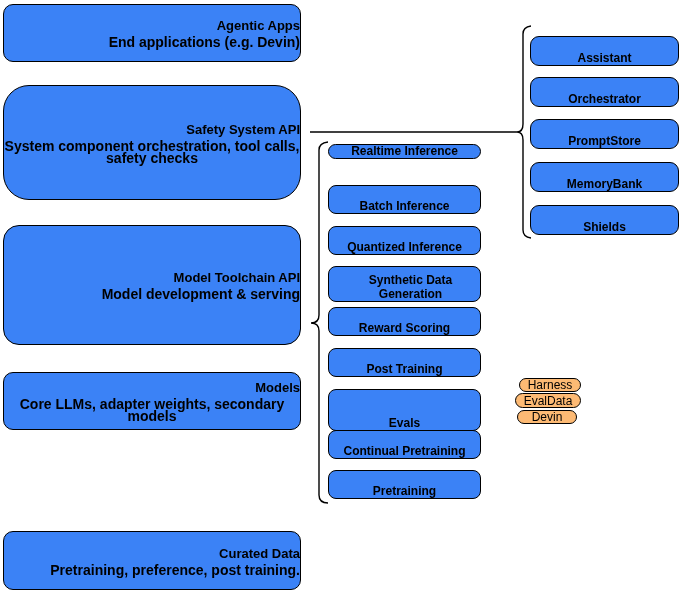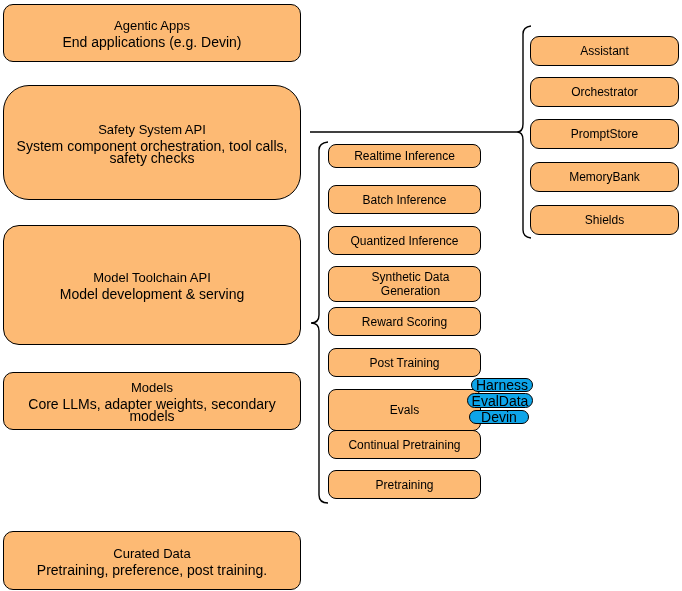--- a/index.html
+++ b/index.html
@@ -2,31 +2,31 @@
 <html><head>
 <meta charset="utf-8">
 <style>
   html,body{margin:0;padding:0;background:#fff;}
   .canvas{
     position:relative;width:682px;height:591px;background:#ffffff;overflow:hidden;
     font-family:"Liberation Sans", sans-serif;color:#000;
   }
   svg.connectors{position:absolute;left:0;top:0;width:682px;height:591px;z-index:1;}
   .node{
-    position:absolute;box-sizing:border-box;background:#fdba74;border:1.5px solid #000;
-    display:flex;align-items:center;justify-content:center;text-align:center;z-index:2;
+    position:absolute;box-sizing:border-box;background:#3b82f6;border:1.5px solid #000;
+    display:flex;align-items:flex-end;justify-content:center;text-align:center;z-index:2;font-weight:bold;
   }
   .node.stackbox{flex-direction:column;gap:3px;}
   .node .title{font-size:13px;line-height:15px;}
   .node .subtitle{font-size:14px;line-height:12px;}
   .node.smallbox{font-size:12px;line-height:14px;border-radius:8px;}
   .pill{
-    position:absolute;box-sizing:border-box;background:#0ea5e9;border:1.5px solid #000;
+    position:absolute;box-sizing:border-box;background:#fdba74;border:1.5px solid #000;
     border-radius:8px;display:flex;align-items:center;justify-content:center;
-    font-size:14px;line-height:12px;z-index:3;
+    font-size:12px;line-height:12px;z-index:3;margin-left:48px;
   }
 </style>
 </head>
 <body>
 
 <div class="canvas">
 
   <svg class="connectors" viewBox="0 0 682 591">
     <path d="M 310 132 L 517 132" fill="none" stroke="#000" stroke-width="1.4"></path>
     <path d="M 531 26 Q 523 27 523 34 L 523 124 Q 523 132 517 132 Q 523 132 523 140 L 523 230 Q 523 237 531 238" fill="none" stroke="#000" stroke-width="1.4"></path>
@@ -52,21 +52,21 @@
     <div class="title">Models</div>
     <div class="subtitle">Core LLMs, adapter weights, secondary models</div>
   </div>
 
 
   <div class="node stackbox" style="left:3px;top:531px;width:298px;height:59px;border-radius:10px;">
     <div class="title">Curated Data</div>
     <div class="subtitle">Pretraining, preference, post training.</div>
   </div>
 
-  <div class="node smallbox" style="left:328px;top:144px;width:153px;height:24px;">Realtime Inference</div>
+  <div class="node smallbox" style="left:328px;top:144px;width:153px;height:15px;">Realtime Inference</div>
   <div class="node smallbox" style="left:328px;top:185px;width:153px;height:29px;">Batch Inference</div>
   <div class="node smallbox" style="left:328px;top:226px;width:153px;height:29px;">Quantized Inference</div>
   <div class="node smallbox" style="left:328px;top:266px;width:153px;height:36px;padding-left:12px;">Synthetic Data Generation</div>
   <div class="node smallbox" style="left:328px;top:307px;width:153px;height:29px;">Reward Scoring</div>
   <div class="node smallbox" style="left:328px;top:348px;width:153px;height:29px;">Post Training</div>
   <div class="node smallbox" style="left:328px;top:389px;width:153px;height:42px;">Evals</div>
   <div class="node smallbox" style="left:328px;top:430px;width:153px;height:29px;">Continual Pretraining</div>
   <div class="node smallbox" style="left:328px;top:470px;width:153px;height:29px;">Pretraining</div>
 
   <div class="pill" style="left:471px;top:378px;width:62px;height:14px;">Harness</div>

